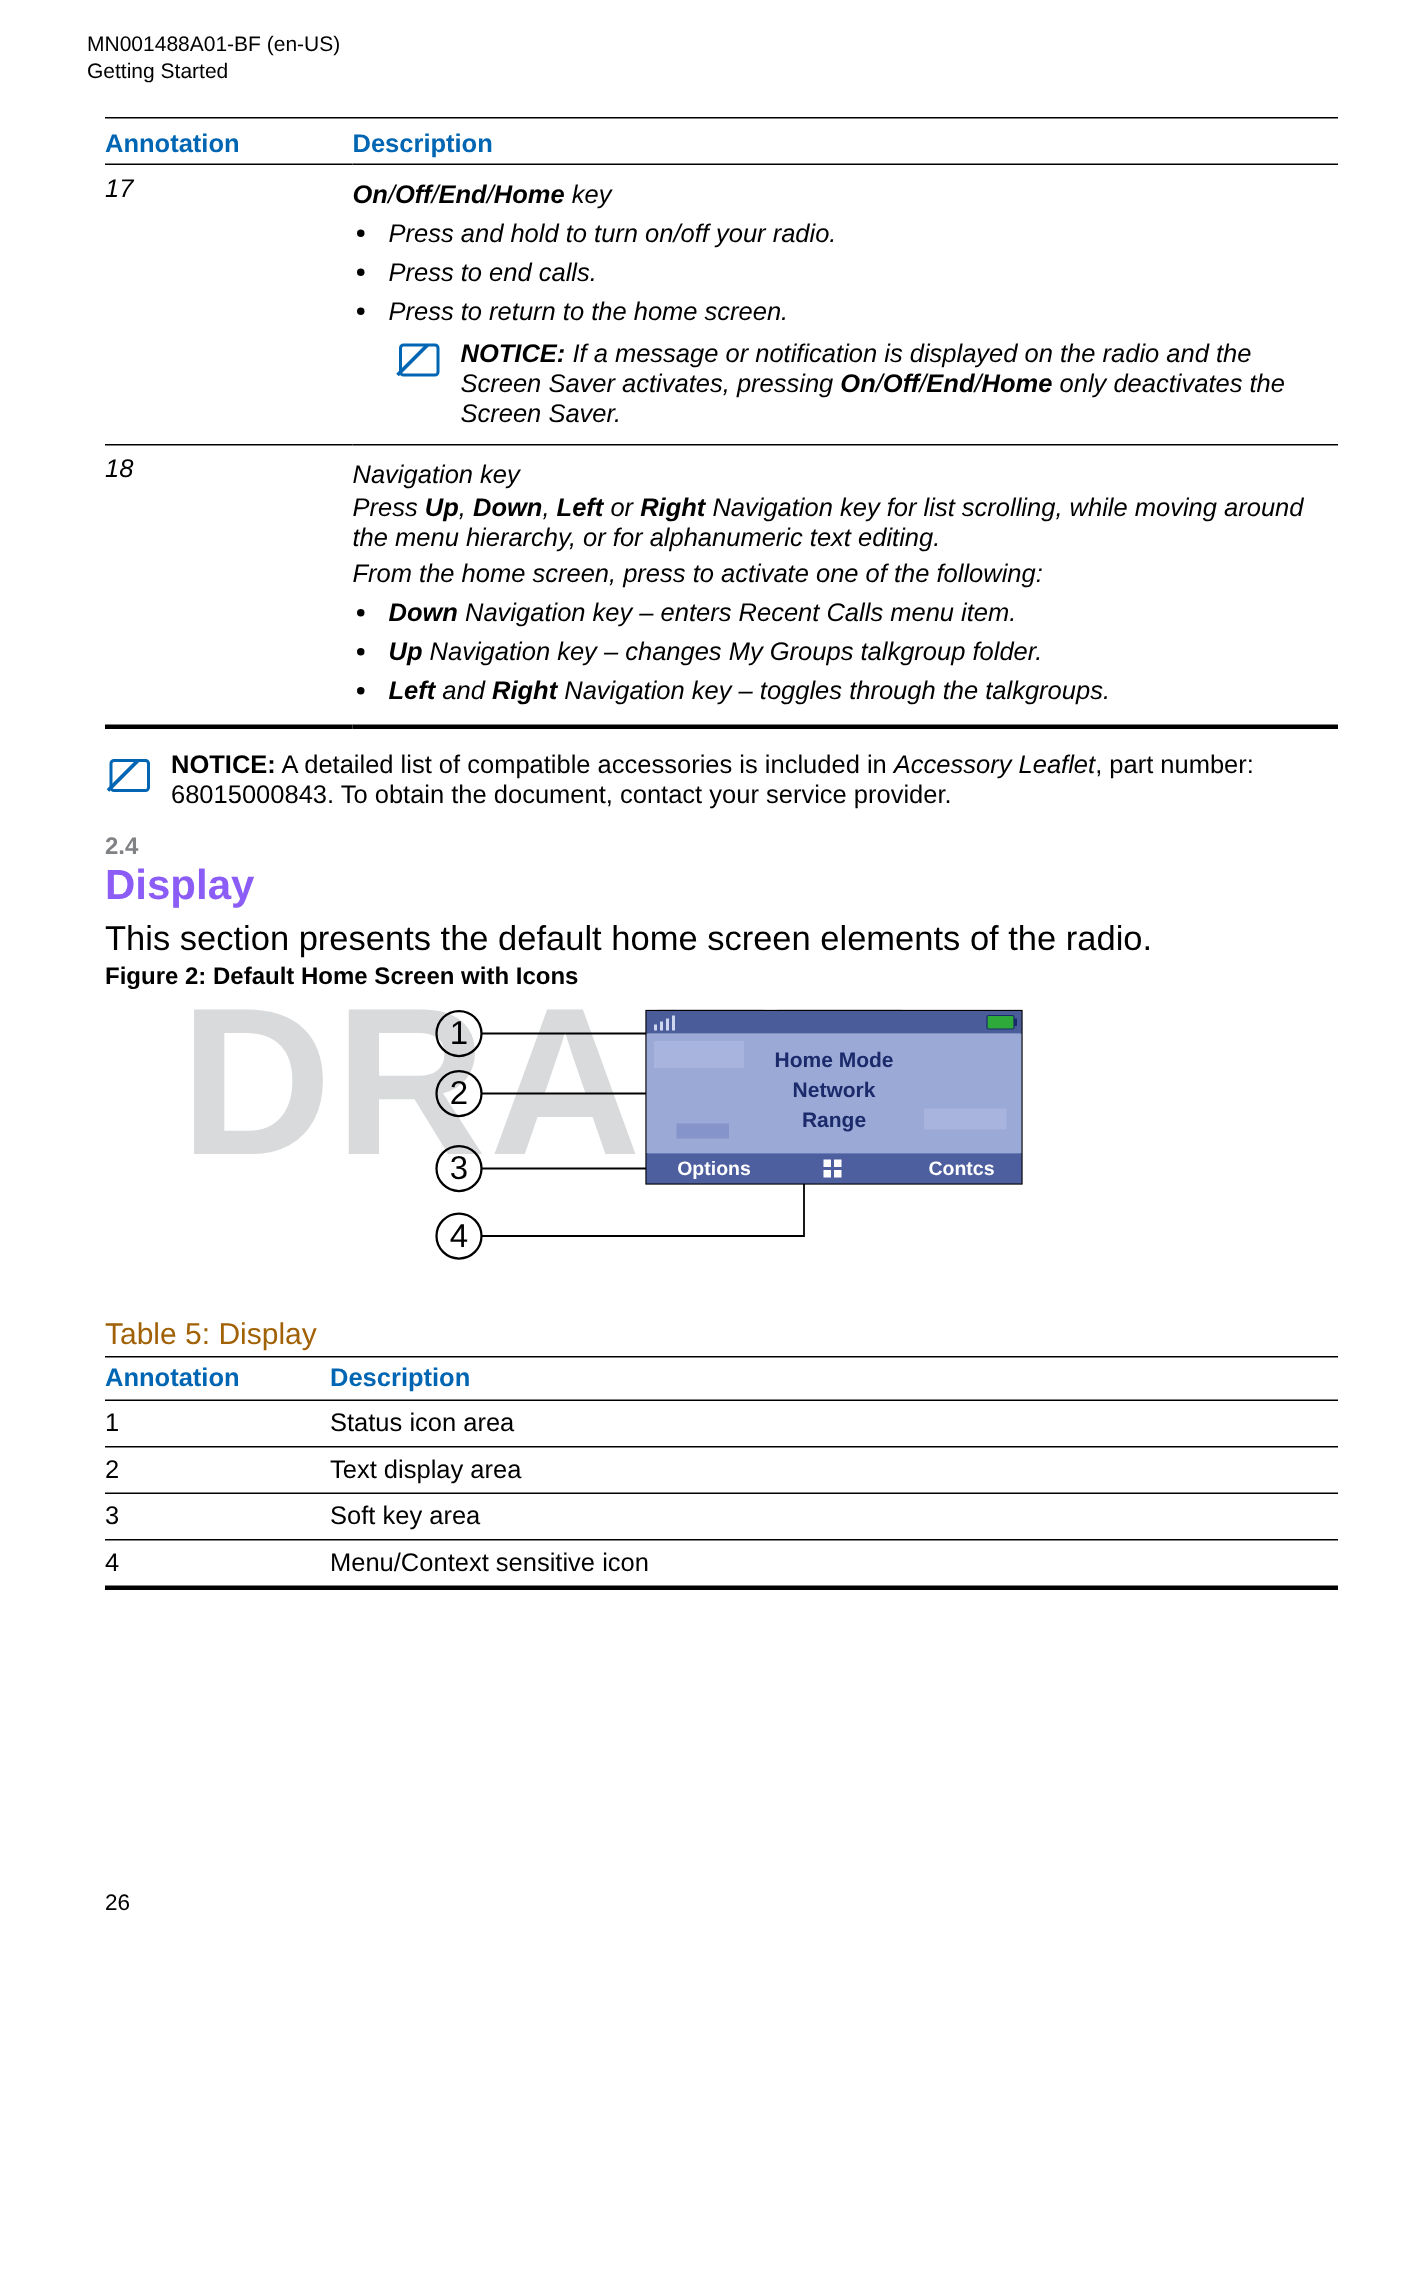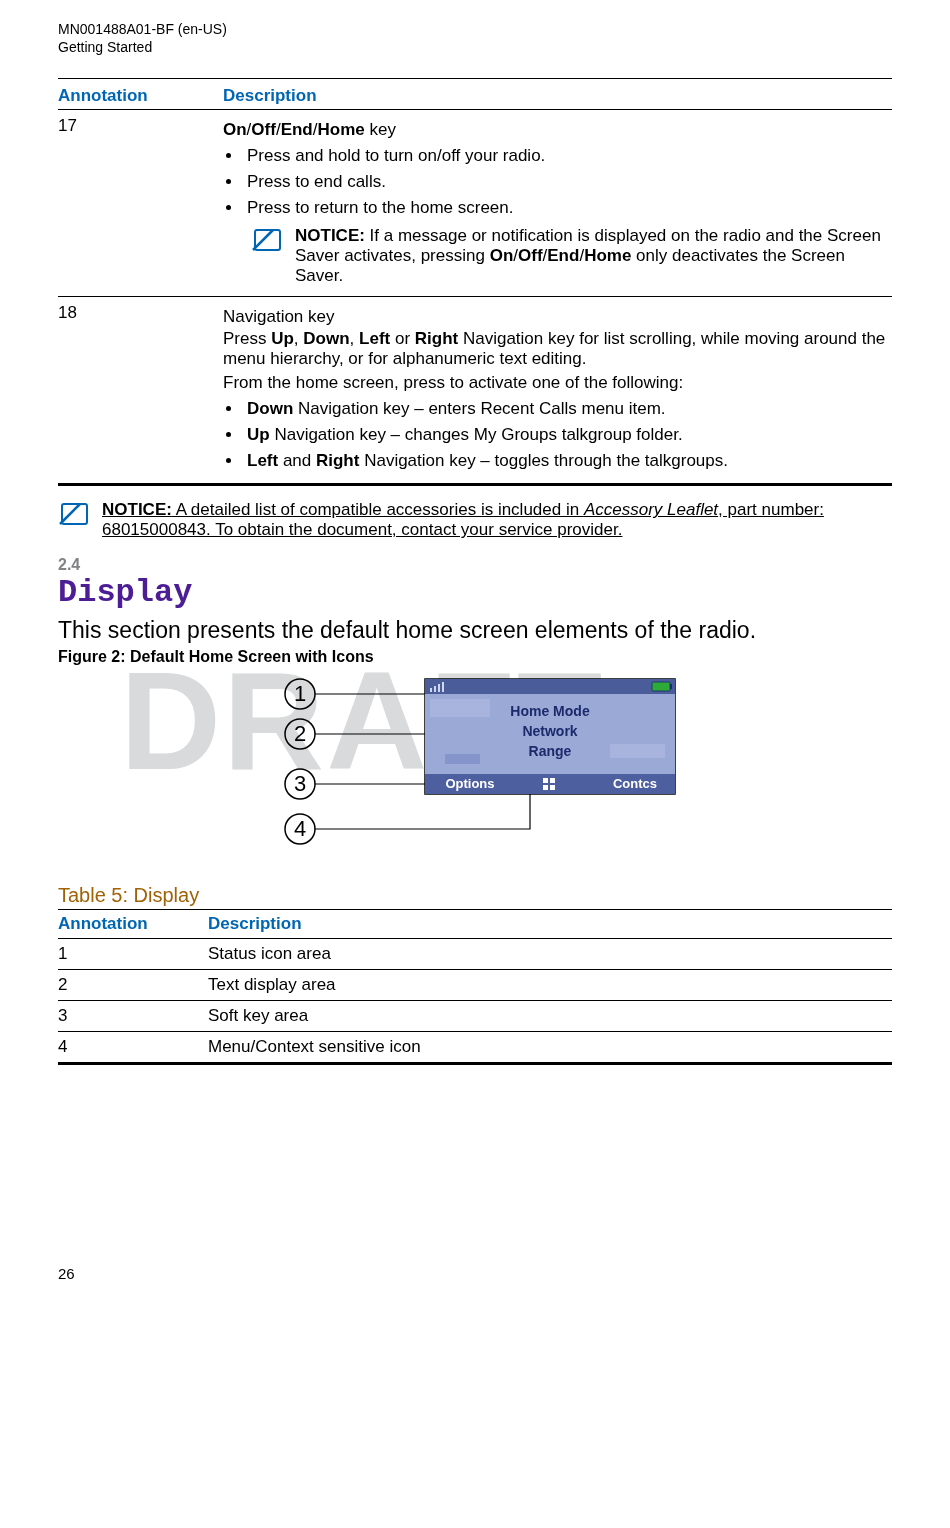--- a/index.html
+++ b/index.html
@@ -36,20 +36,21 @@
     color: #0066b3;
     font-weight: bold;
     padding: 3px 0 3px 0;
     border-bottom: 1px solid #000;
   }
   table.key-desc th.col1 { width: 165px; }
   table.key-desc td {
     vertical-align: top;
     padding: 6px 0;
     border-bottom: 1px solid #000;
+    font-style: italic;
   }
   table.key-desc tr.last td { border-bottom: 3px solid #000; }
   .desc-content ul {
     margin: 4px 0 4px 20px;
     padding: 0;
   }
   .desc-content ul li {
     margin: 6px 0;
     list-style-type: disc;
     list-style-position: outside;
@@ -62,52 +63,50 @@
     align-items: flex-start;
     margin: 8px 0 4px 28px;
   }
   .notice-icon {
     flex: 0 0 auto;
     margin-right: 10px;
   }
   .notice-text { font-size: 17px; }
   .standalone-notice {
     display: flex;
-    align-items: flex-start;
+    align-items: center;
     margin: 14px 0 16px 0;
-    text-decoration: underline;
   }
   .standalone-notice .notice-icon { margin-right: 10px; }
   .sec-num {
     color: #808285;
     font-weight: bold;
     font-size: 16px;
     margin-top: 8px;
   }
   .sec-title {
-    color: #4c1d95;
-    font-weight: bold;
-    font-size: 32px;
+    color: #8b5cf6;
+    font-weight: bold;
+    font-size: 28px;
     margin: 0 0 6px 0;
-    font-family: Liberation Mono, monospace;
   }
   .sec-body { font-size: 23px; margin-bottom: 4px; }
   .fig-caption { font-size: 16px; font-weight: bold; margin: 4px 0 8px 0; }
   .draft-watermark {
     position: absolute;
     color: #d9dadb;
     font-weight: bold;
     font-size: 140px;
     left: 120px;
     top: 640px;
     letter-spacing: 2px;
     z-index: 0;
     user-select: none;
   }
-  .content-over { position: relative; z-index: 1; }
+  .content-over { position: relative; z-index: 1; margin-left: 12px; }
   .figure-wrap {
     display: flex;
     justify-content: center;
     margin: 6px 0 20px 0;
   }
   .table-caption {
     color: #a16207;
     font-size: 20px;
     margin: 12px 0 2px 0;
   }

